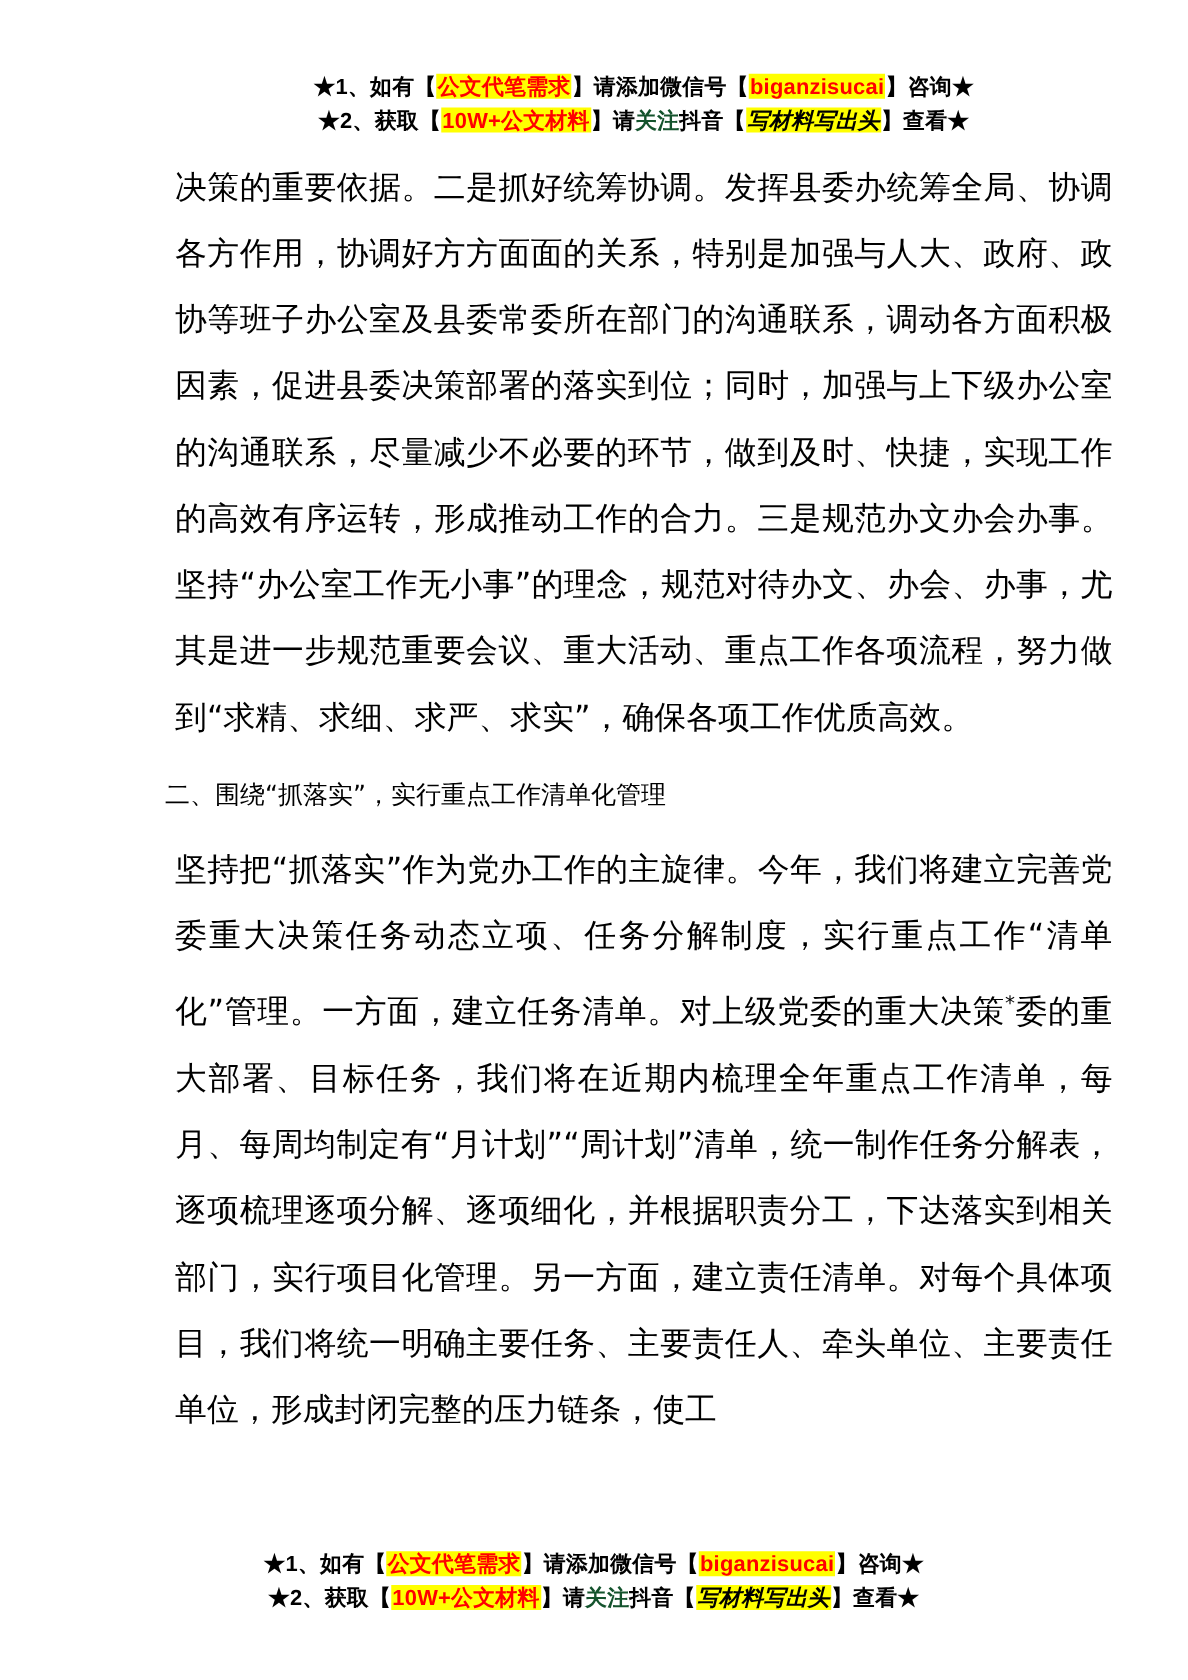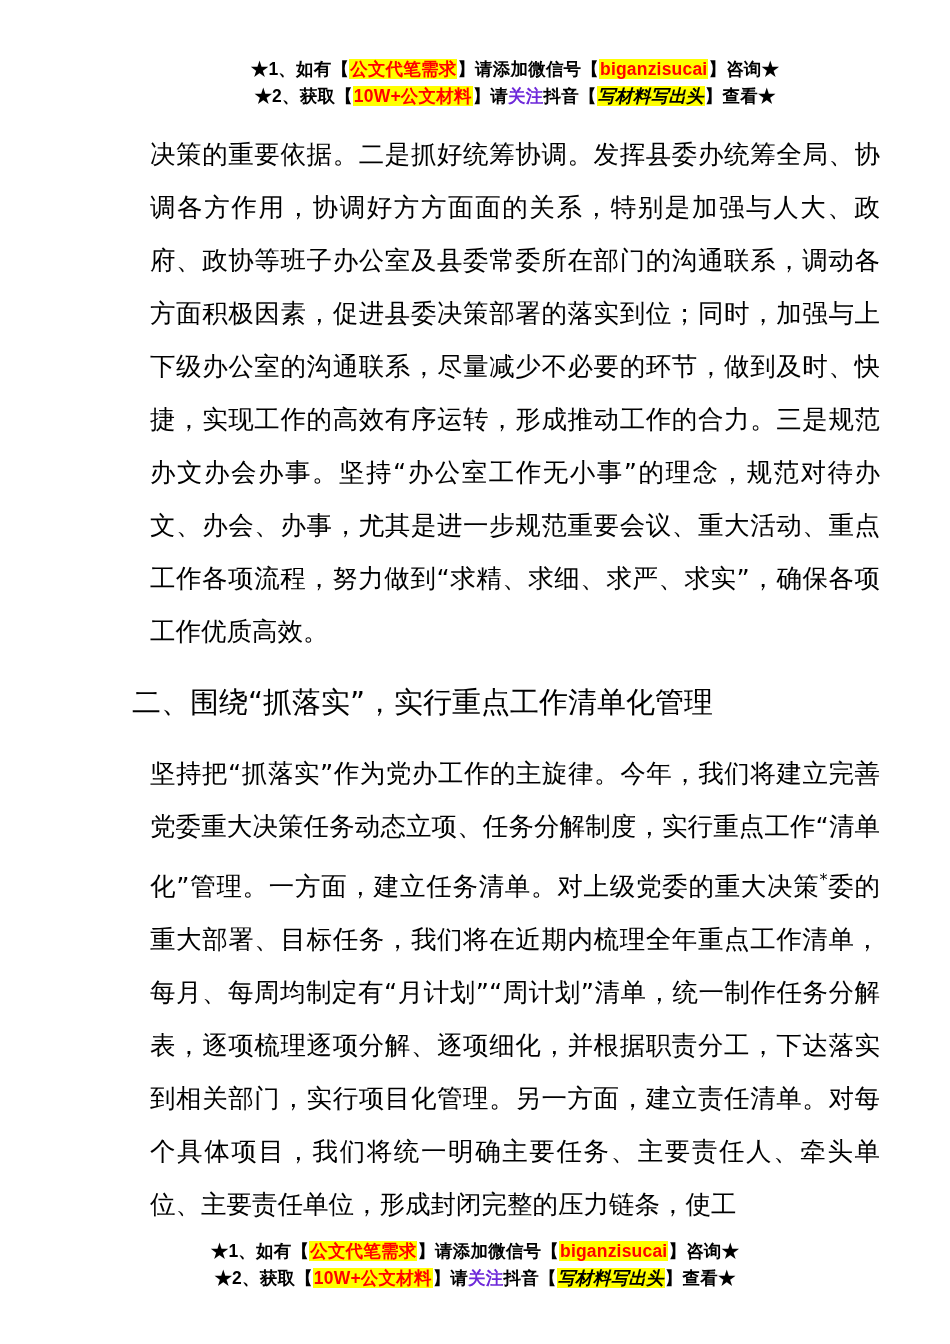--- a/index.html
+++ b/index.html
@@ -40,44 +40,44 @@
     background: #ffff00;
     color: #ff0000;
     padding: 0 1px;
   }
   .promo .hl-yellow-black {
     background: #ffff00;
     color: #000000;
     padding: 0 1px;
     font-style: italic;
   }
-  .promo .red { color: #6d28d9; }
+  .promo .red { color: #14532d; }
   .promo-top { margin-bottom: 14px; }
   .promo-bottom {
     position: absolute;
     left: 0;
     right: 0;
     bottom: 48px;
   }
   
   .doc-body {
     font-family: "DejaVu Sans", "Liberation Sans", sans-serif;
     font-size: 25.5px;
     line-height: 53px;
     text-align: justify;
     text-justify: inter-ideograph;
     color: #000;
   }
   .para {
-    margin: 18px;
+    margin: 8px;
     text-indent: 0;
   }
   .heading {
     margin: 0;
-    font-size: 29px;
+    font-size: 20px;
     line-height: 53px;
     font-weight: normal;
   }
   .sup-mark {
     font-size: 16px;
     vertical-align: super;
   }
 </style>
 </head>
 <body>

